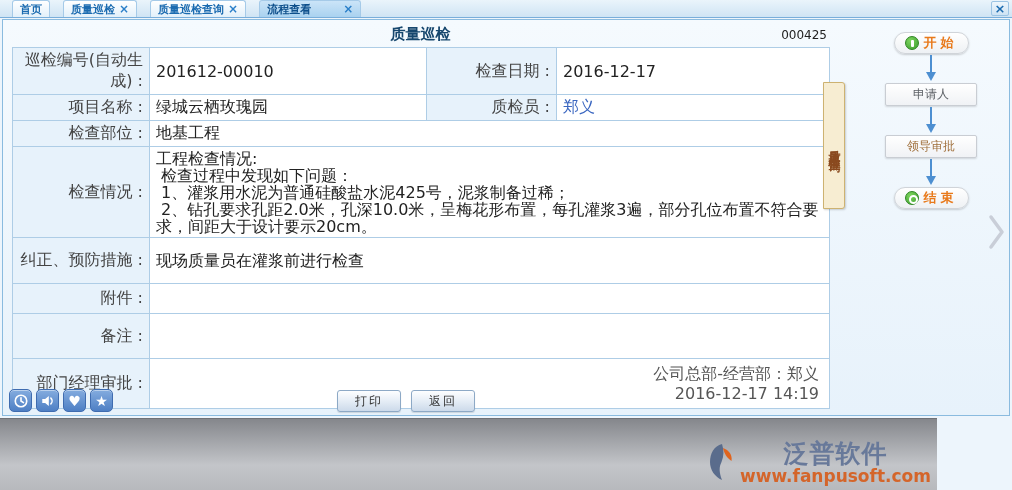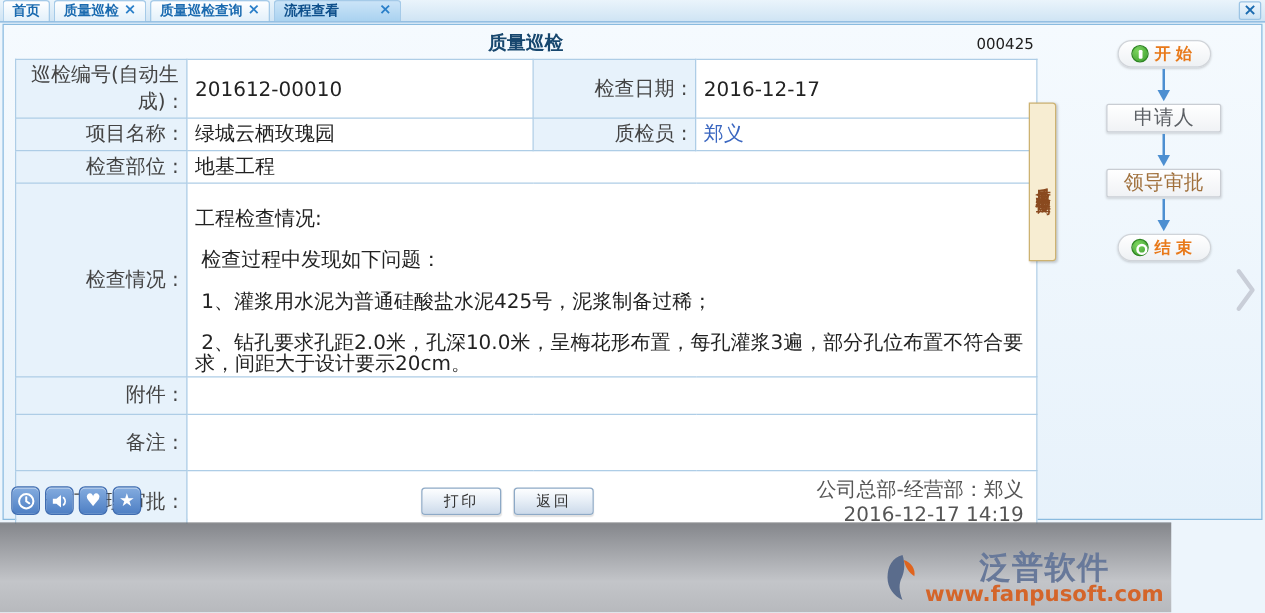--- a/index.html
+++ b/index.html
@@ -4,24 +4,24 @@
 <style>
   * { margin:0; padding:0; box-sizing:border-box; }
   html,body { width:1012px; height:490px; overflow:hidden; }
   body { font-family:"DejaVu Sans","Liberation Sans",sans-serif; font-size:12px; color:#333; background:#edf5fc; }
   #app { position:relative; width:1012px; height:490px; }
 
   
   .tabbar { position:absolute; left:0; top:0; width:100%; height:18px;
     background:linear-gradient(#eaf4fb,#cfe4f4); border-bottom:1px solid #79aeda;
     display:flex; align-items:flex-end; padding-left:2px; }
-  .tab { height:17px; display:flex; align-items:flex-start; gap:4px; padding:0 7px;
+  .tab { height:17px; display:flex; align-items:center; gap:4px; padding:0 7px;
     margin-right:3px; border:1px solid #a5cae8; border-bottom:none;
     border-radius:3px 3px 0 0; background:linear-gradient(#ffffff,#e2f0fa);
-    color:#1b6bb0; font-size:11px; font-weight:bold; cursor:pointer; white-space:nowrap; }
+    color:#1b6bb0; font-size:11px; font-weight:bold; cursor:pointer; white-space:nowrap;margin-left:10px; }
   .tab.active { background:linear-gradient(#cbe4f8,#a9d2f0); color:#0e4f8b;gap:32px; }
   .tab .x { color:#2a7fc9; font-weight:bold; font-size:12px; line-height:1; }
   .closeall { position:absolute; right:3px; top:1px; width:18px; height:15px;
     display:flex; align-items:center; justify-content:center;
     background:linear-gradient(#eef6fc,#cde3f4); border:1px solid #9cc4e4; border-radius:2px;
     color:#1b6bb0; font-weight:bold; font-size:13px; cursor:pointer; }
 
   
   .panel { position:absolute; left:2px; top:19px; width:1008px; height:397px;
     border:1px solid #8abbdf; background:linear-gradient(#f5fafe,#e7f2fb); }
@@ -31,21 +31,21 @@
     font-size:12px; color:#222; }
 
   
   table.form { position:absolute; left:9px; top:27px; width:817px;
     border-collapse:collapse; table-layout:fixed; }
   table.form td { border:1px solid #aecde6; font-size:16px; vertical-align:middle; }
   td.lbl { background:#e7f2fb; text-align:right; padding:2px 6px 2px 2px; color:#444; }
   td.val { background:#fff; padding:2px 2px 2px 6px; color:#222; }
   td.val .link { color:#3a66c0; cursor:pointer; }
   td.vtop { vertical-align:top; padding-top:3px; }
-  .pre { white-space:pre-wrap; line-height:17px;margin-top:16px; }
+  .pre { white-space:pre-wrap; line-height:17px; }
   td.approval { text-align:right; padding-right:10px; color:#555; line-height:20px; }
 
   
   .sidetab { position:absolute; left:820px; top:62px; width:22px; height:127px;
     background:#f7edd2; border:1px solid #cdb271; border-radius:0 3px 3px 0;
     box-shadow:1px 1px 2px rgba(0,0,0,.18);
     display:flex; align-items:center; justify-content:center;
     writing-mode:vertical-rl; text-orientation:upright;
     color:#8a4a1f; font-size:12px; font-weight:bold; letter-spacing:2px; cursor:pointer; }
 
@@ -58,21 +58,21 @@
   .wf-pill .txt { color:#e8791a; font-weight:bold; letter-spacing:4px; font-size:13px; }
   .wf-circle { width:14px; height:14px; border-radius:50%; flex:0 0 auto;
     background:radial-gradient(circle at 35% 30%, #7cd45e, #3c9e2d);
     border:1px solid #2e8522; position:relative; }
   .wf-circle.start::after { content:""; position:absolute; left:5px; top:3px;
     width:3px; height:7px; background:#fff; border-radius:1px; }
   .wf-circle.end::after { content:""; position:absolute; left:3px; top:3px;
     width:5px; height:5px; border:2px solid #fff; border-radius:50%; }
   .wf-box { width:92px; height:23px; display:flex; align-items:center; justify-content:center;
     background:linear-gradient(#ffffff,#f0f2f5); border:1px solid #c9cdd3; border-radius:2px;
-    box-shadow:0 1px 2px rgba(0,0,0,.14); font-size:16px; cursor:pointer; }
+    box-shadow:0 1px 2px rgba(0,0,0,.14); font-size:12px; cursor:pointer; }
   .wf-box.applicant { color:#5d6166; }
   .wf-box.leader { color:#a0703c; }
   .wf-arrow { height:29px; display:flex; align-items:center; justify-content:center; }
 
   .chevron { position:absolute; left:984px; top:192px; cursor:pointer; }
 
   
   .ticons { position:absolute; left:6px; top:369px; display:flex; gap:4px; }
   .ticon { width:23px; height:23px; border-radius:5px;
     background:linear-gradient(#84acdf,#4e7fc4); border:1px solid #3f6cb0;
@@ -150,20 +150,24 @@
       </tr>
       <tr style="height:87px">
         <td class="lbl">检查情况 :</td>
         <td class="val vtop" colspan="3">
           <div class="pre">工程检查情况:</div>
           <div class="pre"> 检查过程中发现如下问题：</div>
           <div class="pre"> 1、灌浆用水泥为普通硅酸盐水泥425号，泥浆制备过稀；</div>
           <div class="pre"> 2、钻孔要求孔距2.0米，孔深10.0米，呈梅花形布置，每孔灌浆3遍，部分孔位布置不符合要求，间距大于设计要示20cm。</div>
         </td>
       </tr>
+      <tr style="height:46px">
+        <td class="lbl">纠正、预防措施 :</td>
+        <td class="val vtop" colspan="3">现场质量员在灌浆前进行检查</td>
+      </tr>
       <tr style="height:30px">
         <td class="lbl">附件 :</td>
         <td class="val" colspan="3"></td>
       </tr>
       <tr style="height:45px">
         <td class="lbl">备注 :</td>
         <td class="val" colspan="3"></td>
       </tr>
       <tr style="height:50px">
         <td class="lbl">部门经理审批 :</td>

